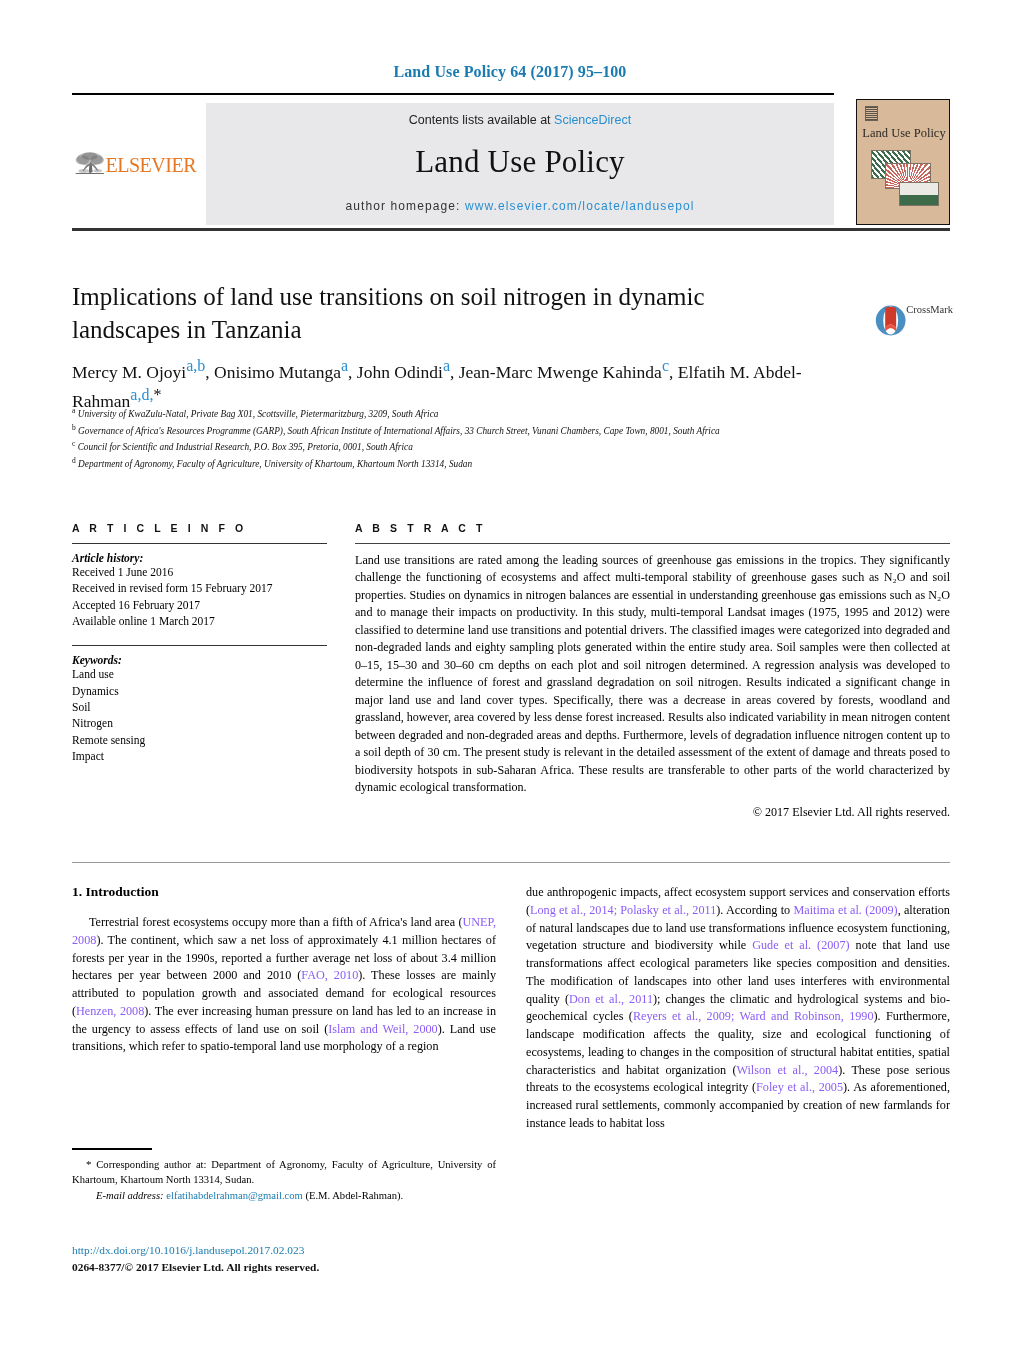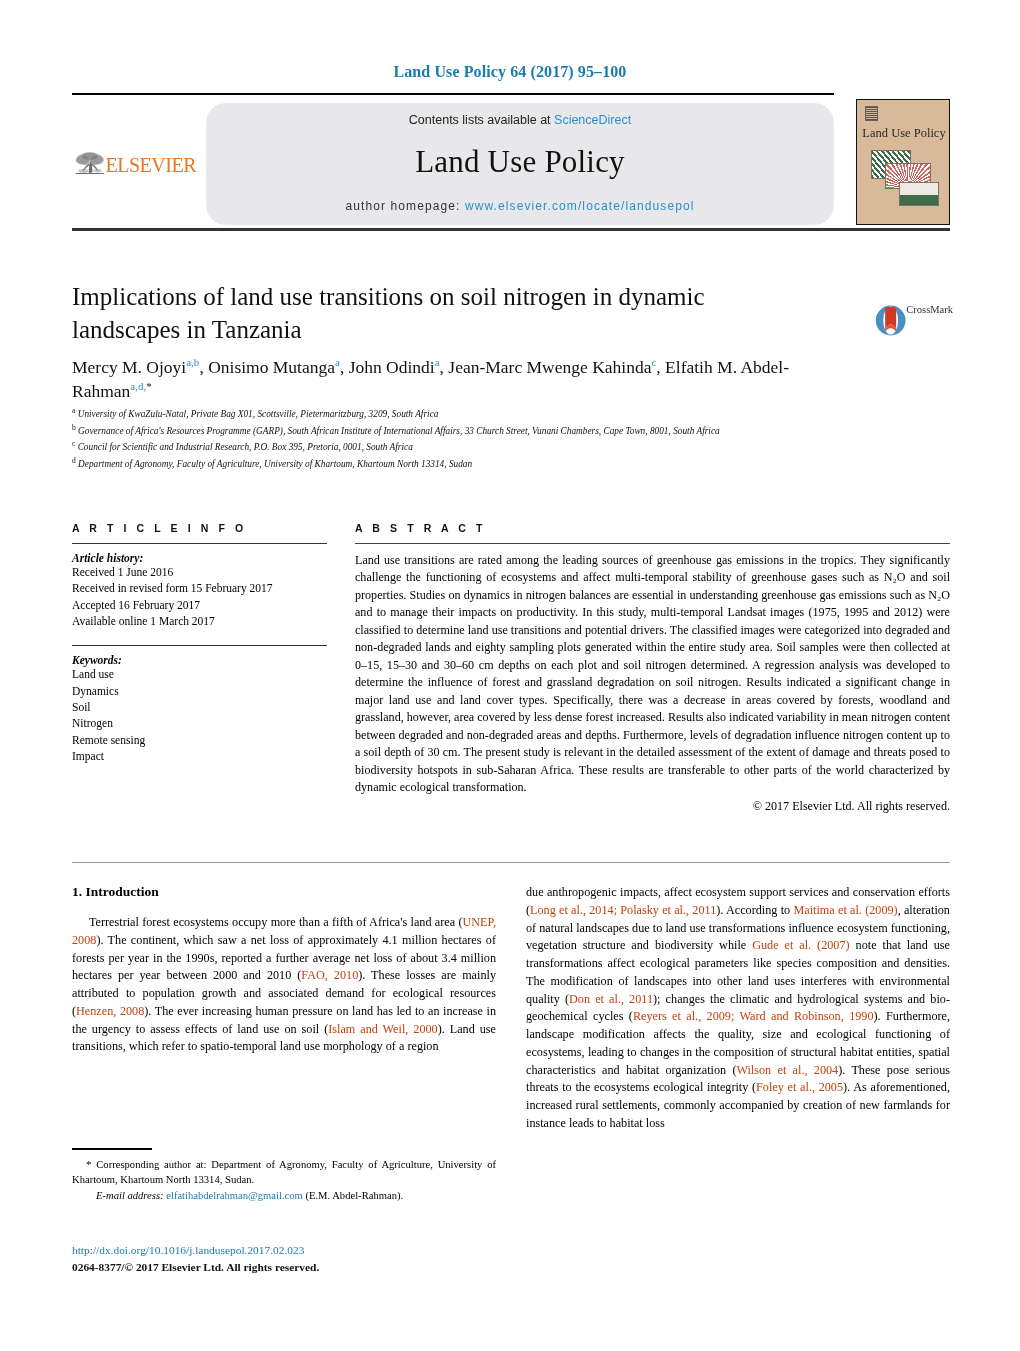--- a/index.html
+++ b/index.html
@@ -41,21 +41,20 @@
   .elsevier-word {
     font-family:"Liberation Serif", serif;
     font-size:20px; letter-spacing:-.5px; font-weight:400;
     color:#E87722; line-height:1; margin-top:1px;
   }
   .greybox {
     position:absolute; left:134px; top:10px; width:628px; height:122px;
     background:#e8e8ea;
     display:flex; flex-direction:column; align-items:center; justify-content:space-between;
     padding:10px 0 12px 0;
-    border-radius:20px;
   }
   .contents-line {
     font-family:"Liberation Sans", sans-serif;
     font-size:12.5px; color:#222;
   }
   .contents-line .sd { color:#2a8fd0; }
   .journal-title {
     font-family:"Liberation Serif", serif;
     font-size:31px; font-weight:400; color:#111; letter-spacing:.2px;
     margin-top:-2px;
@@ -115,21 +114,21 @@
     position:absolute; left:875px; top:304px; width:78px; height:34px;
     display:flex; align-items:flex-start; 
   }
   .cm-badge { width:33px; height:33px; display:block; }
   .cm-text { font-family:"Liberation Serif",serif; font-size:10.5px; color:#333; }
 
   .authors {
     position:absolute; left:72px; top:355px; width:790px;
     font-size:17.5px; line-height:1.33; color:#111;
   }
-  .authors sup { font-size:11px; color:#2a8fd0; vertical-align:super; }
+  .authors sup { font-size:16px; color:#2a8fd0; vertical-align:super; }
   .authors sup.star { color:#111; }
 
   .affils {
     position:absolute; left:72px; top:405px; width:830px;
     font-size:9.3px; line-height:1.55; font-style:italic; color:#111;
   }
   .affils sup { font-style:normal; font-size:7.5px; vertical-align:super; }
 
   
   .sec-head {
@@ -141,38 +140,38 @@
   .hr-thin { height:1px; background:#333; margin:9px 0 8px 0; }
   .hr-thin.wide { background:#444; }
 
   .hist-label, .kw-label { font-style:italic; font-weight:bold; font-size:11.5px; }
   .info-line { font-size:11.5px; line-height:1.42; }
 
   .abstract-body {
     font-size:12.1px; line-height:1.445; text-align:justify;
     hyphens:none;
   }
-  .copyright { margin-top:2px; text-align:right; font-size:12.1px; }
+  .copyright { margin-top:8px; text-align:right; font-size:12.1px; }
 
   
   .rule-mid {
     position:absolute; left:72px; top:862px; width:878px; height:1px; background:#999;
   }
   .body-left  { position:absolute; left:72px; top:884px; width:424px; }
   .body-right { position:absolute; left:526px; top:884px; width:424px; }
   .h2 {
     font-family:"Liberation Serif", serif;
     font-size:13.5px; font-weight:bold; margin:0 0 14px 0;
   }
   .p {
     font-size:12.2px; line-height:1.455; text-align:justify; margin:0;
     hyphens:none;
   }
   .p.indent { text-indent:17px; }
-  a.ref, .ref { color:#c2410c; text-decoration:none; }
+  a.ref, .ref { color:#8b5cf6; text-decoration:none; }
 
   
   .foot {
     position:absolute; left:72px; top:1148px; width:424px;
   }
   .foot-rule { width:80px; height:1.5px; background:#000; margin-bottom:7px; }
   .foot-line { font-size:10.6px; line-height:1.44; text-align:justify; }
   .foot-line .star { font-size:11px; }
   .email-label { font-style:italic; }
   .email-link { color:#1a7bb0; }

